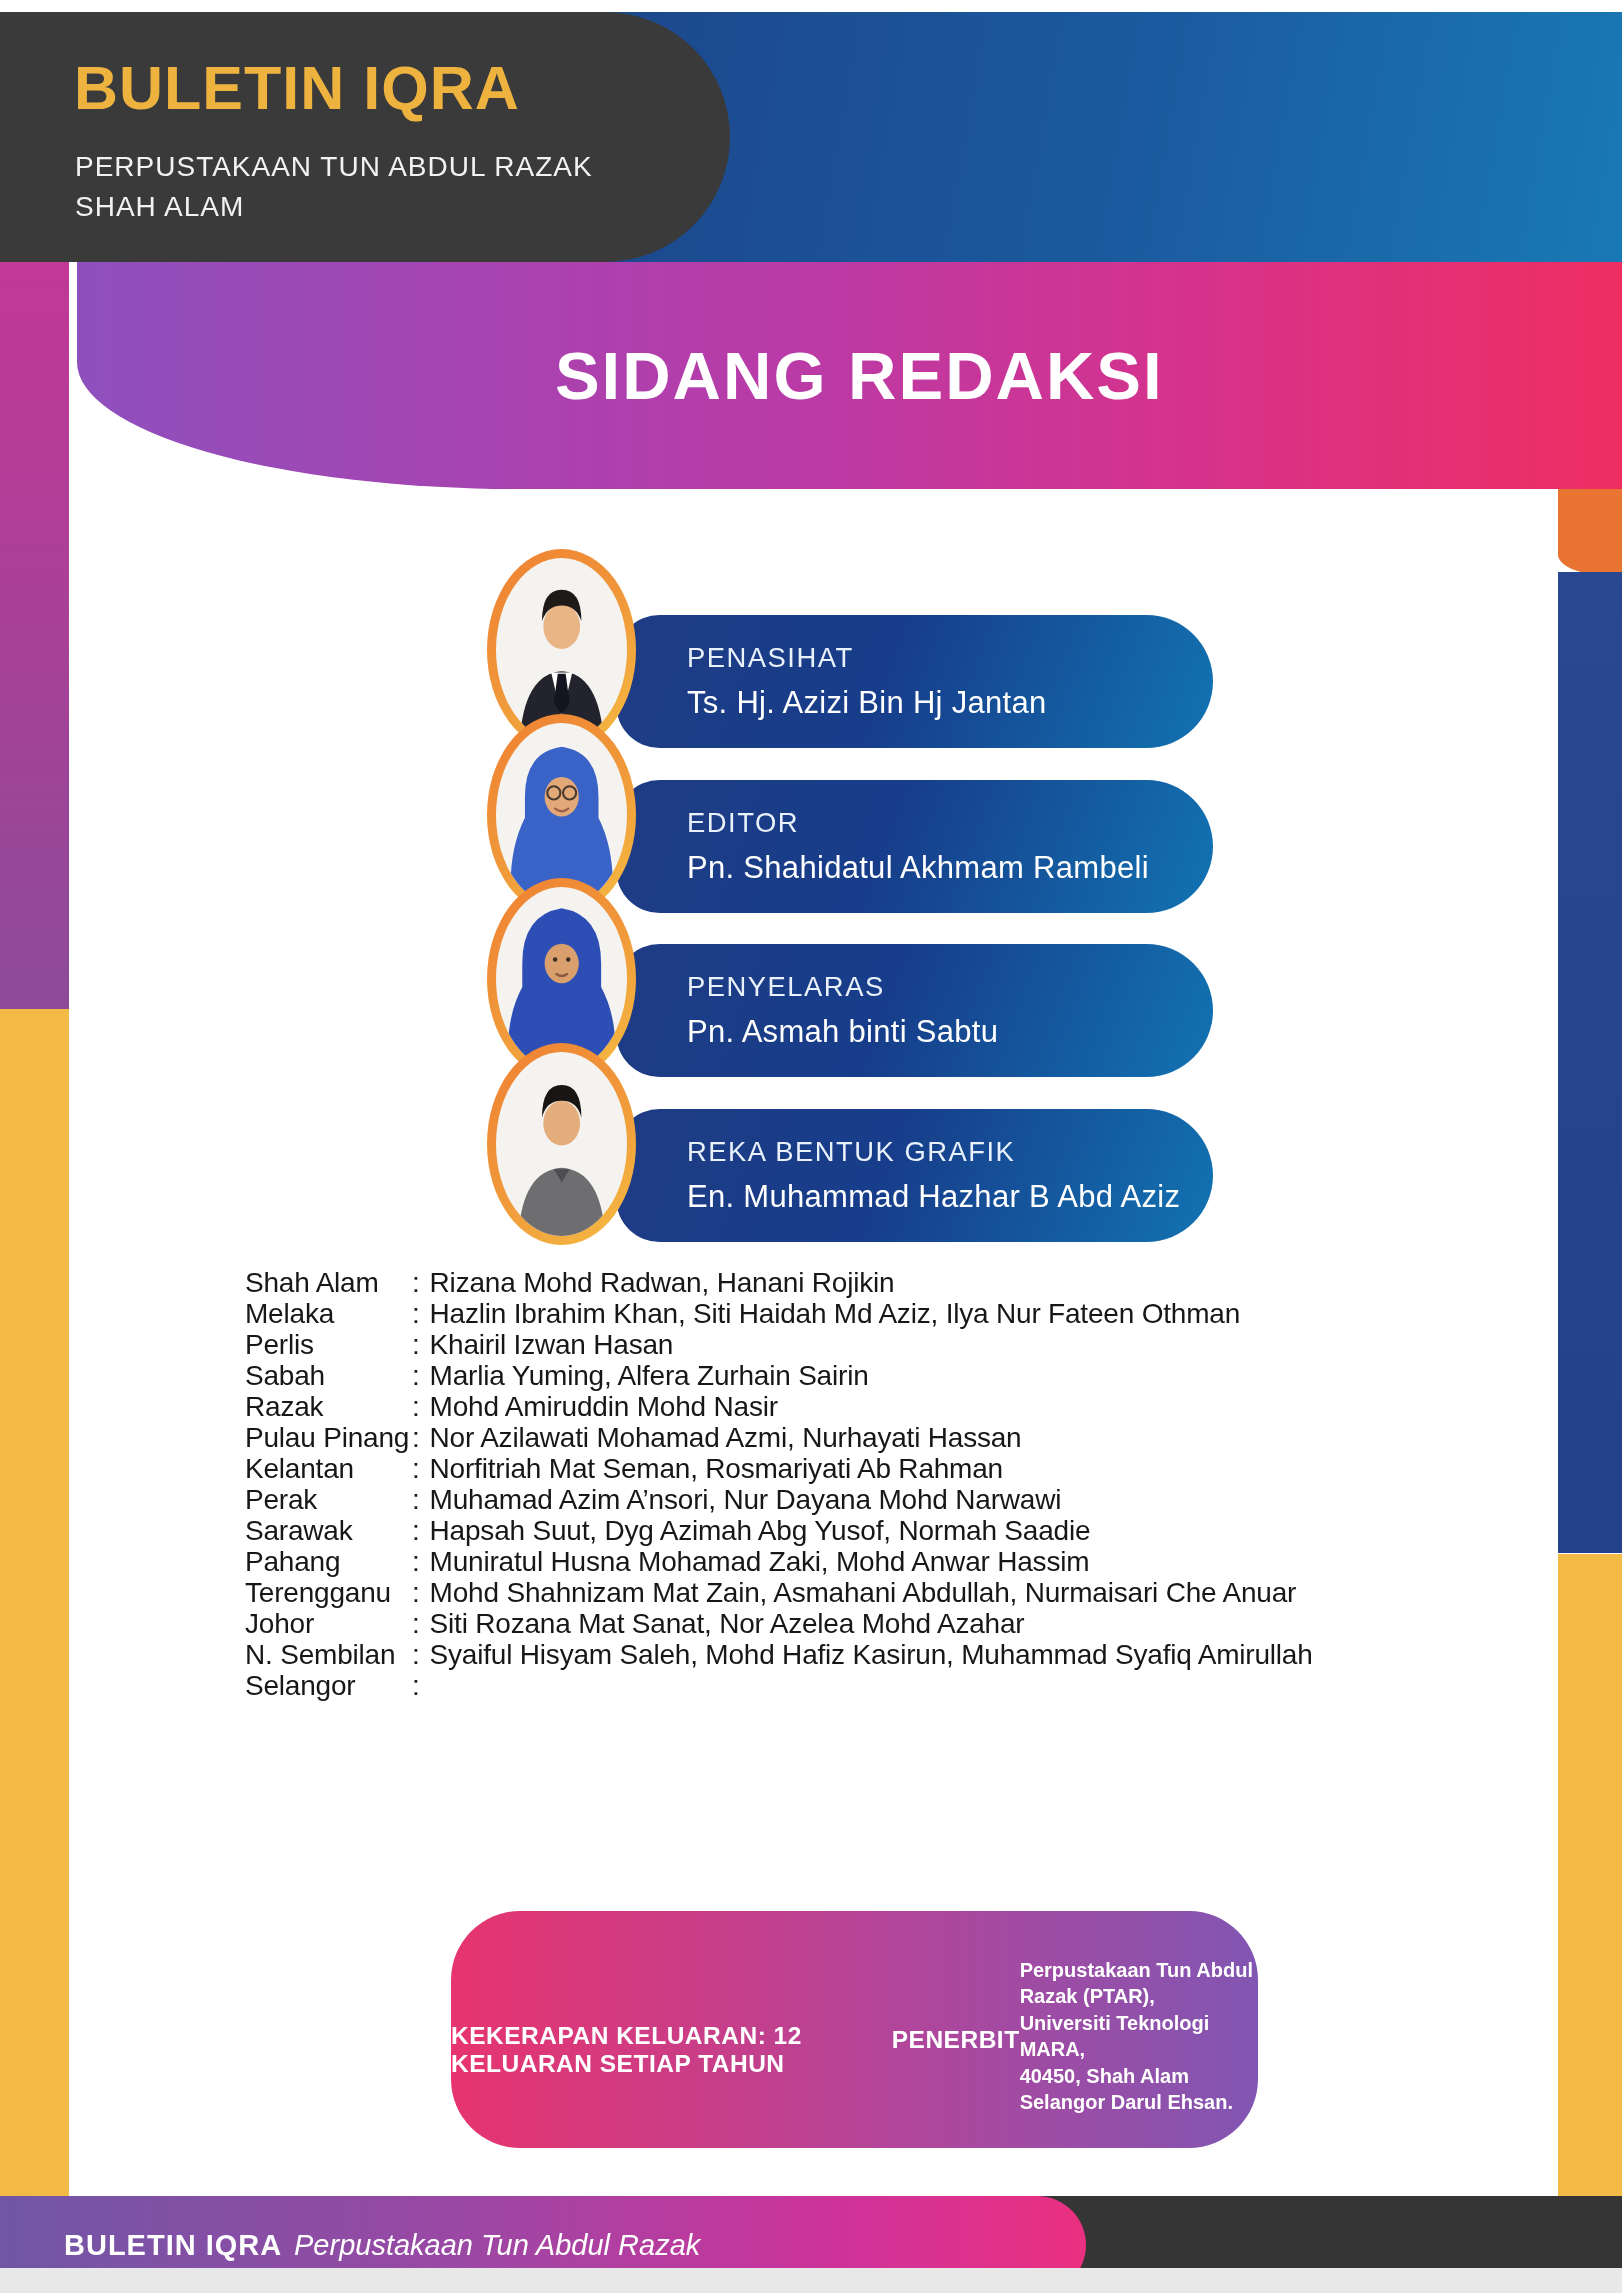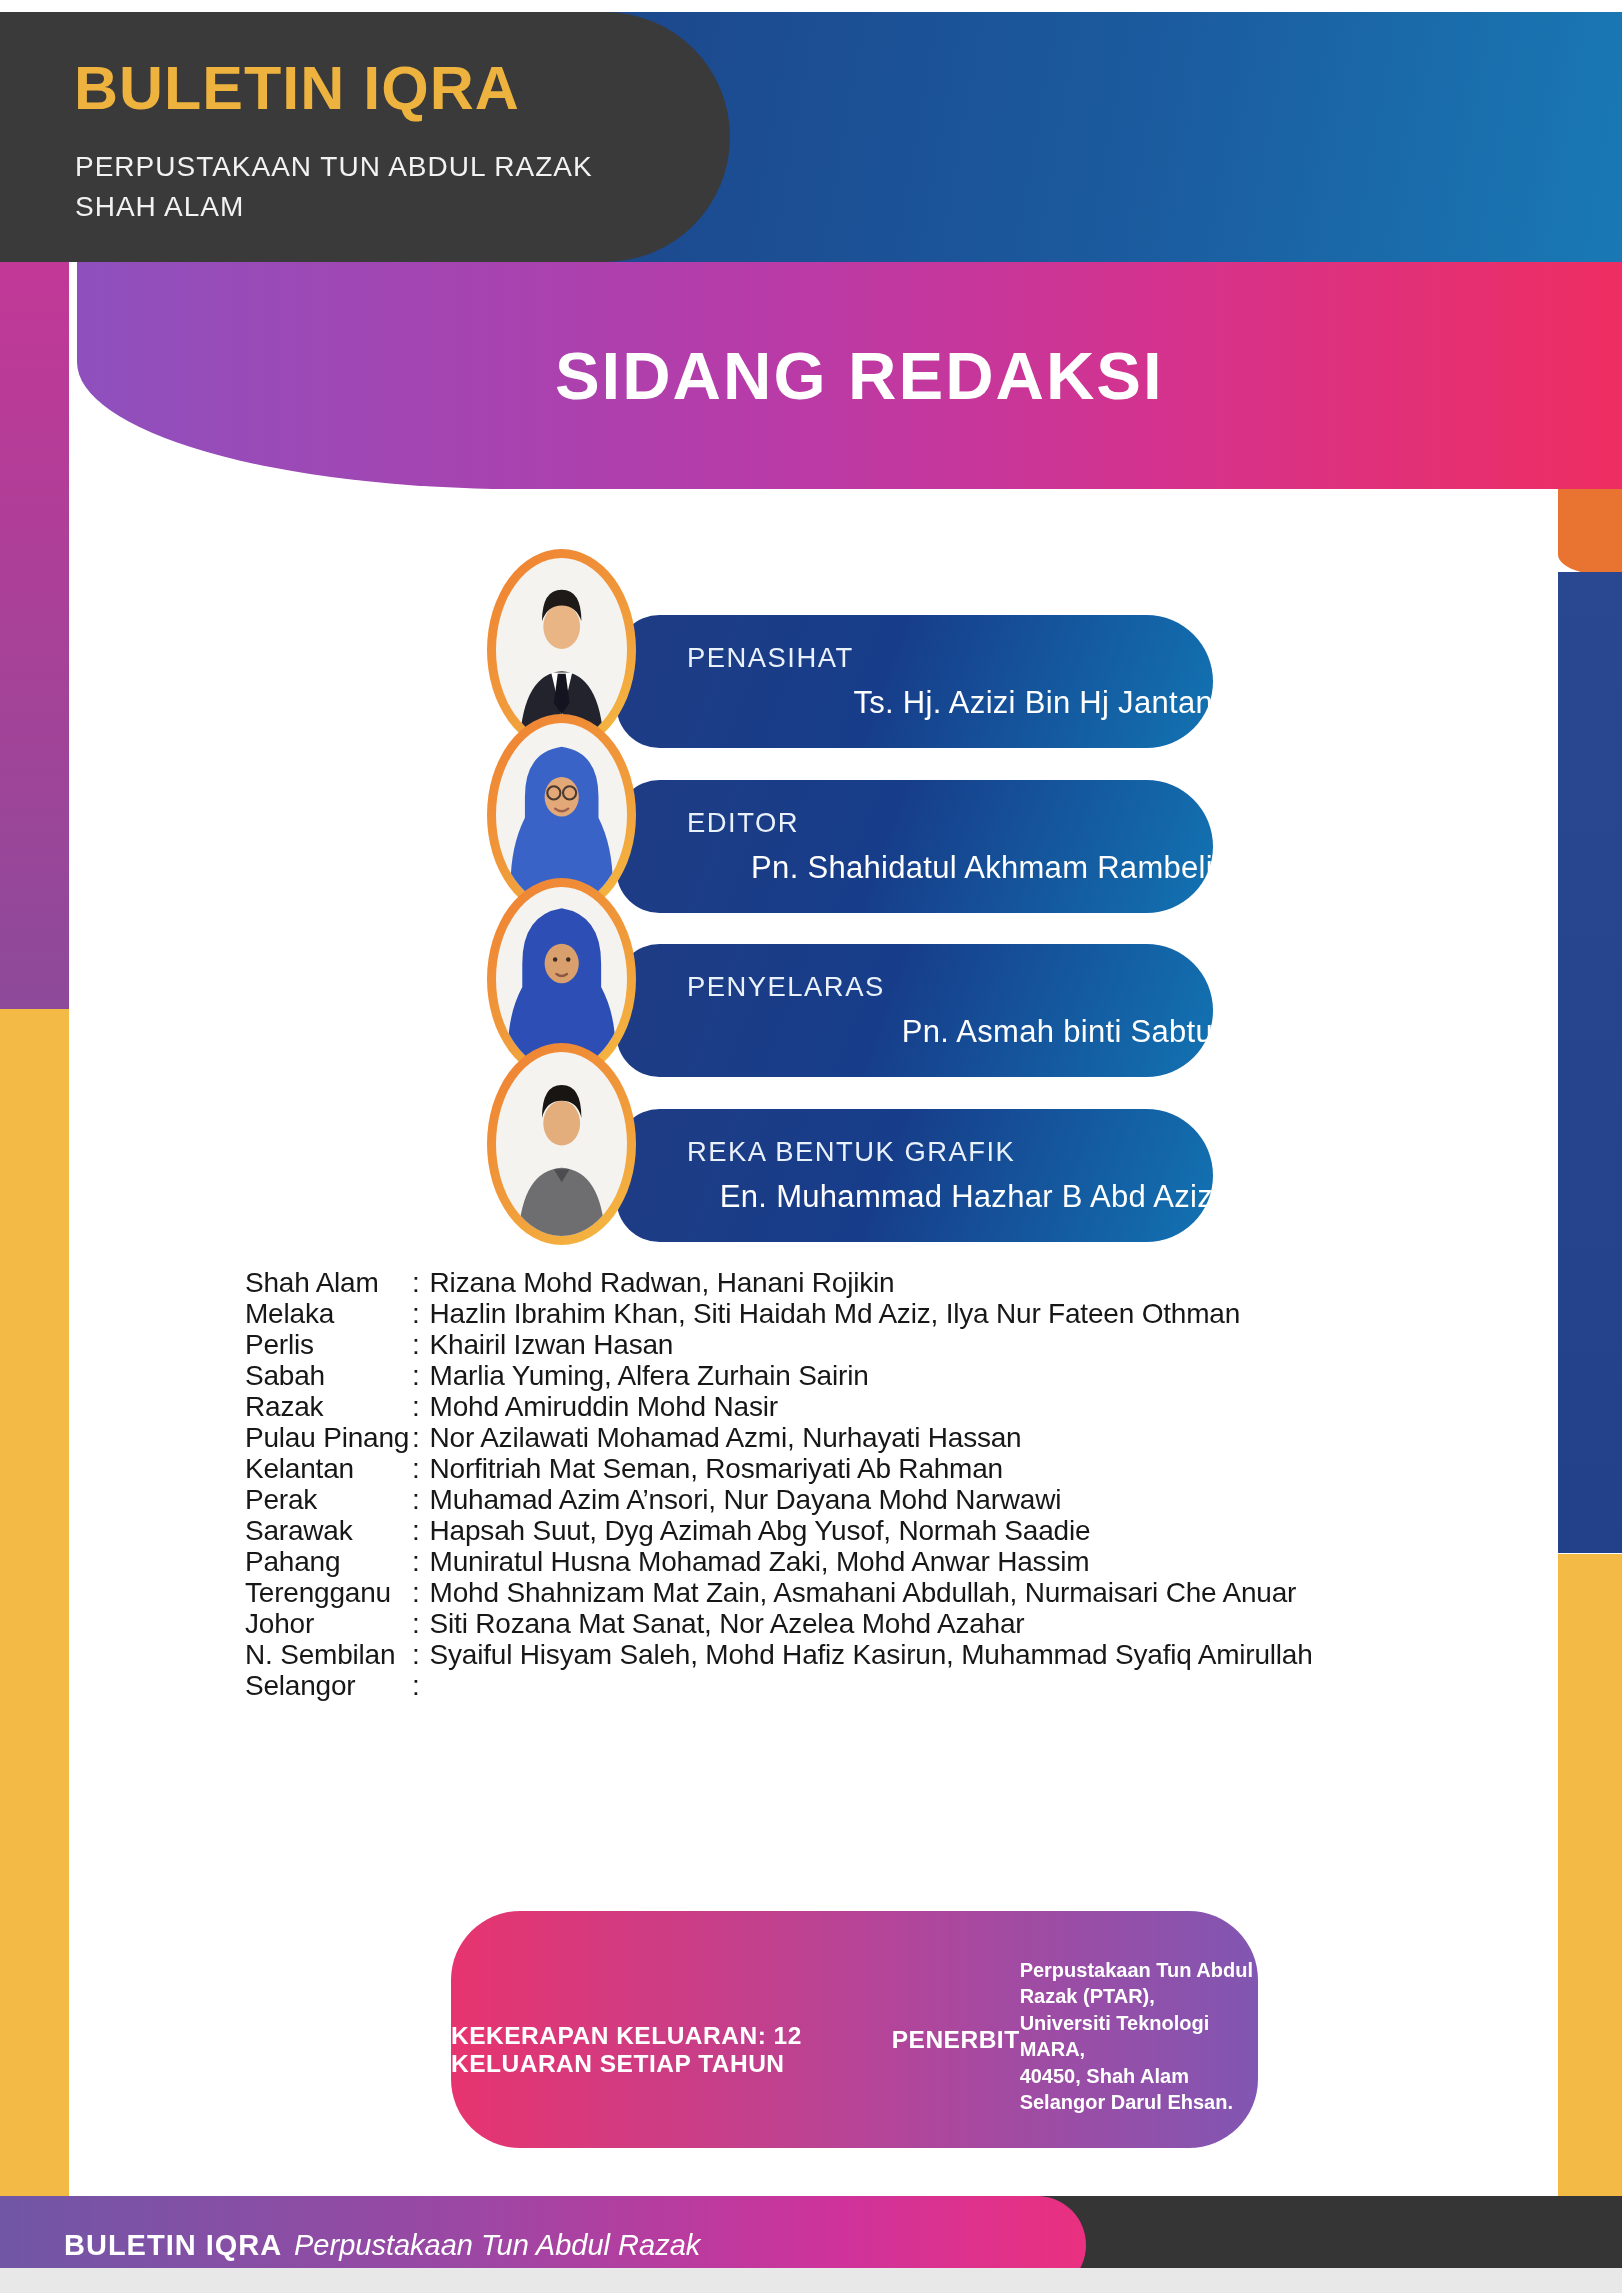--- a/index.html
+++ b/index.html
@@ -67,21 +67,21 @@
     position:absolute;left:616px;top:34px;width:597px;height:133px;
     background:linear-gradient(110deg,#1f3c84 0%,#173d8a 45%,#1273b2 100%);
     border-radius:44px 67px 67px 44px;
     display:flex;flex-direction:column;justify-content:center;
     padding-left:71px;box-sizing:border-box;z-index:1;margin-top:32px;
   }
   .role{
     font-size:27.4px;font-weight:400;letter-spacing:1.5px;color:#e9f1fa;
   }
   .pname{
-    font-size:31px;font-weight:400;letter-spacing:0.3px;color:#ffffff;margin-top:11.8px;text-align:right;
+    font-size:31px;font-weight:400;letter-spacing:0.3px;color:#ffffff;margin-top:11.8px;
   }
   .photo{
     position:absolute;left:487px;top:0;width:149px;height:202px;border-radius:50%;
     background:linear-gradient(140deg,#ef8032 0%,#f0983a 50%,#f5bd42 100%);
     padding:8.8px;box-sizing:border-box;z-index:2;
   }
   .photo-inner{
     width:100%;height:100%;border-radius:50%;background:#f4f3f0;overflow:hidden;
   }
   .photo-inner svg{display:block;width:100%;height:100%;}

